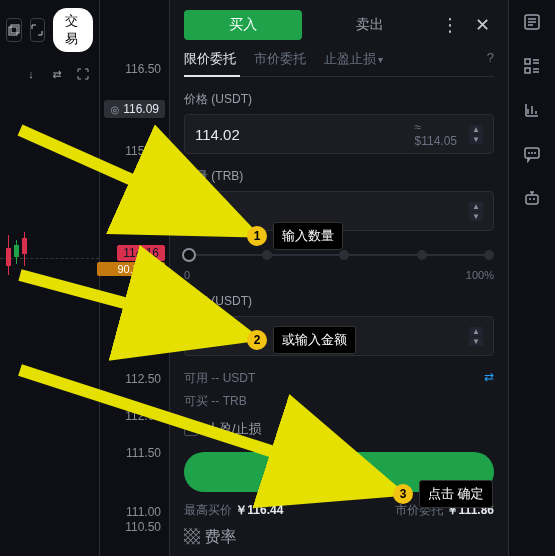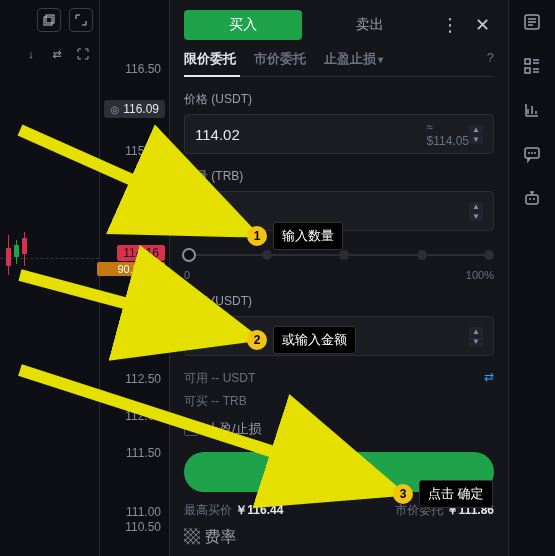--- a/index.html
+++ b/index.html
@@ -73,36 +73,36 @@
     flex:1; background:#1fa34a; color:#fff; height:30px; border:none;
     border-radius:4px; font-size:14px; cursor:pointer;
   }
   .sell-btn {
     flex:1; background:transparent; color:#9aa0ab; height:30px; border:none;
     font-size:14px; cursor:pointer;
   }
   .dots { color:#c5c8cf; font-size:18px; cursor:pointer; padding:0 4px;}
   .close-x { color:#c5c8cf; font-size:18px; cursor:pointer; padding:0 4px;}
   .tabs { display:flex; gap:18px; border-bottom:1px solid #2b2e34; padding-bottom:8px; margin-bottom:14px; font-size:13px; position:relative;}
-  .tab { color:#6b7180; cursor:pointer;font-weight:bold; }
+  .tab { color:#6b7180; cursor:pointer; }
   .tab.active { color:#e5e8ef; }
   .tab.active::after { content:""; position:absolute; left:0; bottom:-1px; width:56px; height:2px; background:#e5e8ef;}
   .tab .chev { font-size:10px; margin-left:2px;}
   .help-q { margin-left:auto; color:#6b7180; cursor:pointer;}
   .field-label { font-size:12px; color:#9aa0ab; margin-bottom:6px;}
   .field-box {
     background:#1b1d23; border:1px solid #2b2e34; border-radius:4px;
     height:40px; display:flex; align-items:center; padding:0 10px;
     margin-bottom:14px; position:relative;
   }
   .field-box input {
     background:transparent; border:none; outline:none; color:#e5e8ef;
     font-size:15px; width:100%;
   }
-  .approx { color:#6b7180; font-size:12px; margin-right:0;}
+  .approx { color:#6b7180; font-size:12px; margin-right:12px;}
   .stepper { display:flex; flex-direction:column; gap:1px;}
   .step { width:14px; height:9px; background:#222530; color:#8a8f99; font-size:8px; display:flex; align-items:center; justify-content:center; cursor:pointer;}
   .slider { position:relative; height:20px; margin-bottom:4px;}
   .slider-track { position:absolute; top:9px; left:0; right:0; height:2px; background:#2b2e34;}
   .slider-dot { position:absolute; top:5px; width:10px; height:10px; border-radius:50%; background:#2b2e34;}
   .slider-dot.d0{left:0;} .slider-dot.d1{left:25%;} .slider-dot.d2{left:50%;} .slider-dot.d3{left:75%;} .slider-dot.d4{right:0;}
   .slider-handle { position:absolute; top:3px; left:-2px; width:14px; height:14px; border-radius:50%; background:#0e0f14; border:2px solid #8a8f99;}
   .slider-labels { display:flex; justify-content:space-between; font-size:11px; color:#6b7180; margin-bottom:12px;}
   .info-row { display:flex; justify-content:space-between; font-size:12px; color:#6b7180; margin-bottom:6px;}
   .swap-icon { color:#1fa3ff; cursor:pointer;}
@@ -155,20 +155,21 @@
         <svg width="12" height="12" viewBox="0 0 12 12">
             <rect x="1" y="3" width="8" height="8" fill="none" stroke="#c5c8cf"></rect>
             <rect x="3" y="1" width="8" height="8" fill="none" stroke="#c5c8cf"></rect>
           </svg>
       </div>
       <div class="icon-box">
         <svg width="12" height="12" viewBox="0 0 12 12">
             <path d="M1 5V1h4M11 7v4H7" fill="none" stroke="#c5c8cf"></path>
           </svg>
       </div>
+      <div class="trade-pill">交易</div>
     </div>
     <div class="sm-icons">
       <div class="sm-icon">↓</div>
       <div class="sm-icon">⇄</div>
       <div class="sm-icon">
         <svg width="12" height="12" viewBox="0 0 12 12">
             <path d="M1 4V1h3M11 8v3H8M1 8v3h3M11 4V1H8" fill="none" stroke="#9aa0ab"></path>
           </svg>
       </div>
     </div>

